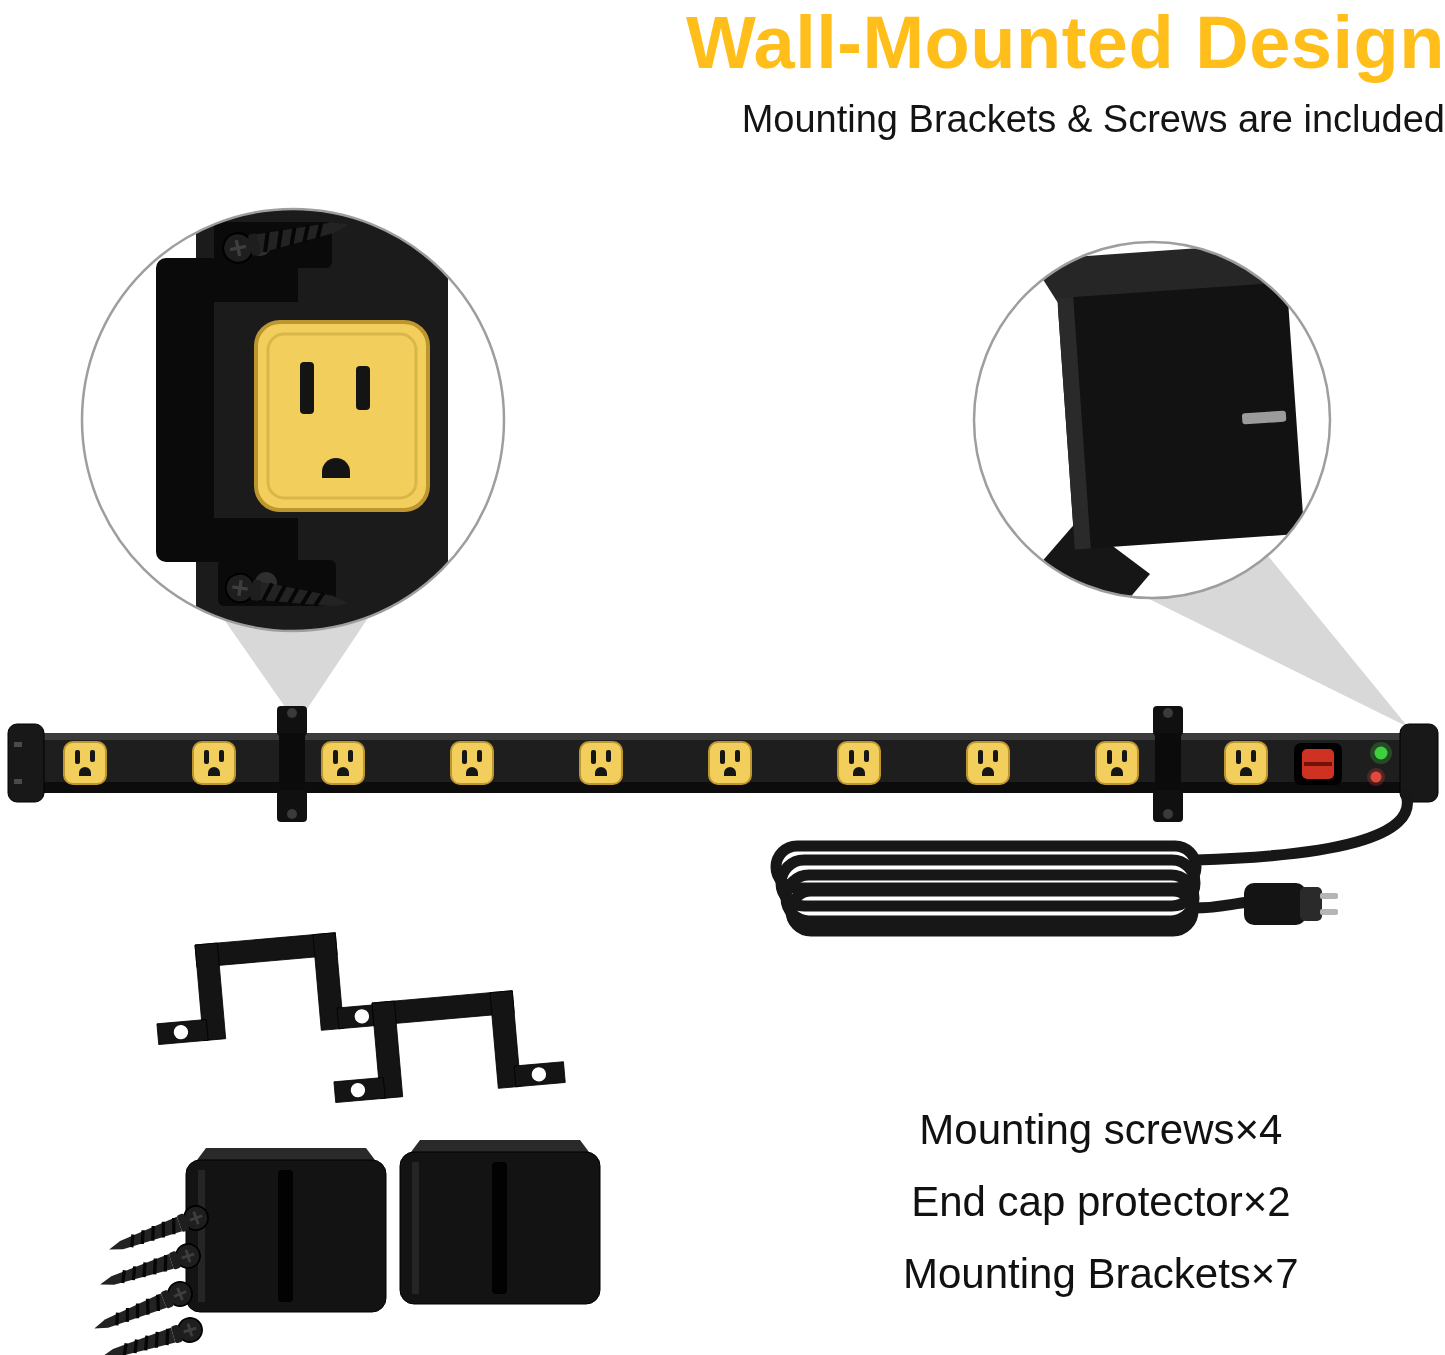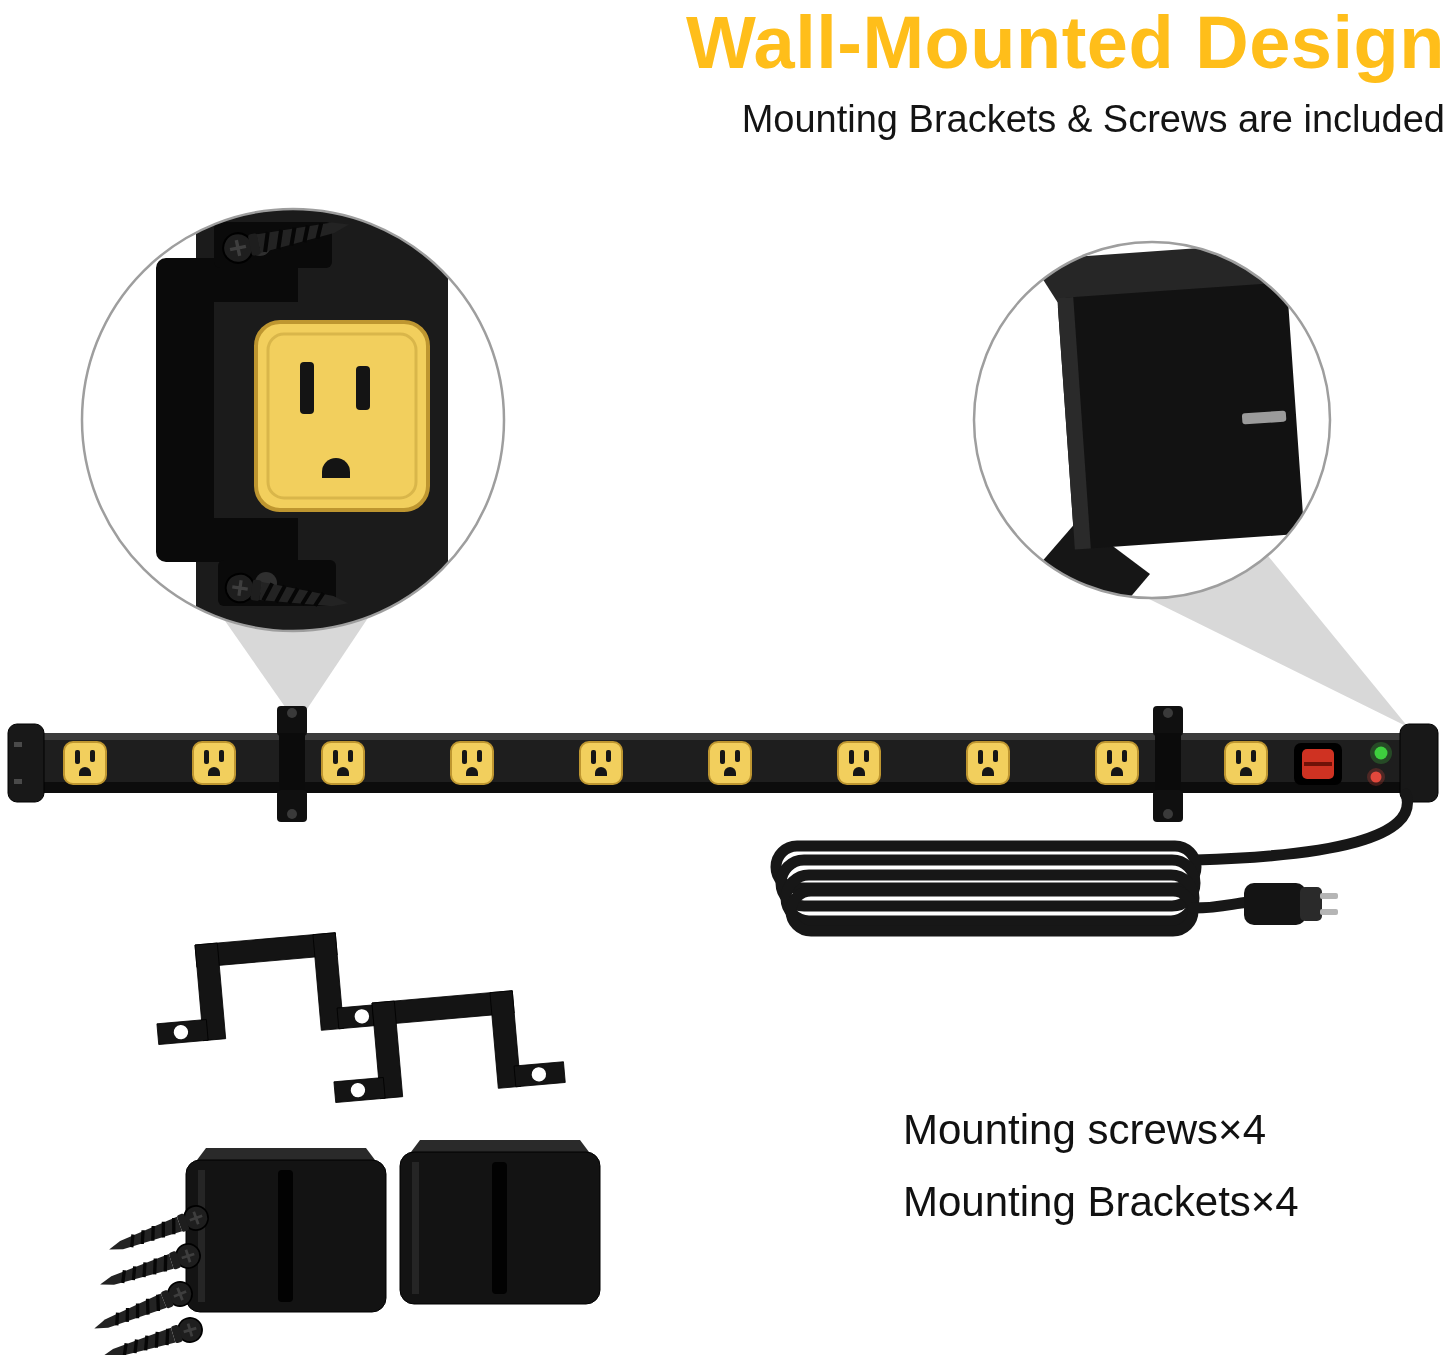--- a/index.html
+++ b/index.html
@@ -20,21 +20,21 @@
   .subtitle{
     position:absolute;top:98px;left:0;width:100%;
     text-align:right;
     font-size:38px;font-weight:400;
     color:#141414;
   }
   .illustration{
     position:absolute;top:0;left:0;width:1445px;height:1355px;
   }
   .included-list{
-    position:absolute;left:903px;top:1094px;
+    position:absolute;left:903px;top:1094px;text-align:center;
   }
   .included-list .item{
     font-size:42px;color:#111111;
     height:72px;line-height:72px;
     white-space:nowrap;
   }
 </style>
 </head>
 <body>
 
@@ -201,16 +201,17 @@
       <use href="#screwSym" transform="translate(180,1294) rotate(158) scale(1.1)"></use>
       <use href="#screwSym" transform="translate(190,1330) rotate(163) scale(1.1)"></use>
     </g>
   </svg>
 
   <div class="title">Wall-Mounted Design</div>
   <div class="subtitle">Mounting Brackets &amp; Screws are included</div>
 
   <div class="included-list">
     <div class="item">Mounting screws×4</div>
-    <div class="item">Mounting Brackets×4</div>
+    <div class="item">End cap protector×2</div>
+    <div class="item">Mounting Brackets×7</div>
   </div>
 
 </div>
 
 </body></html>

